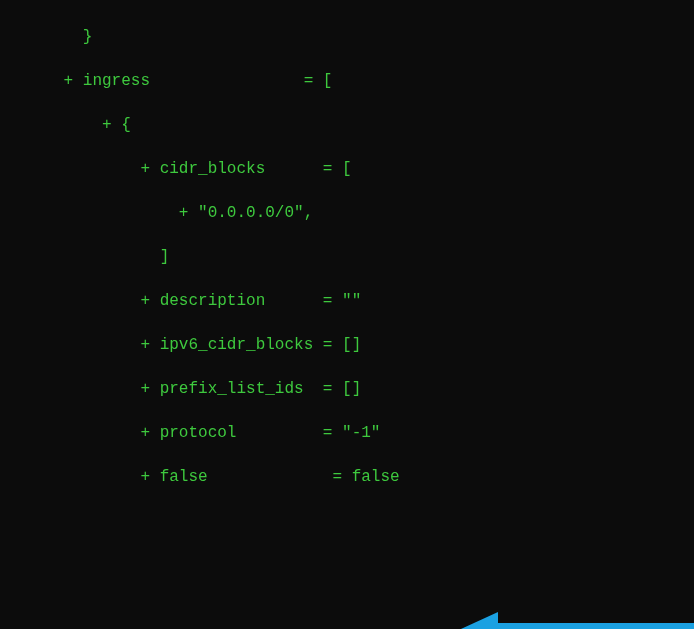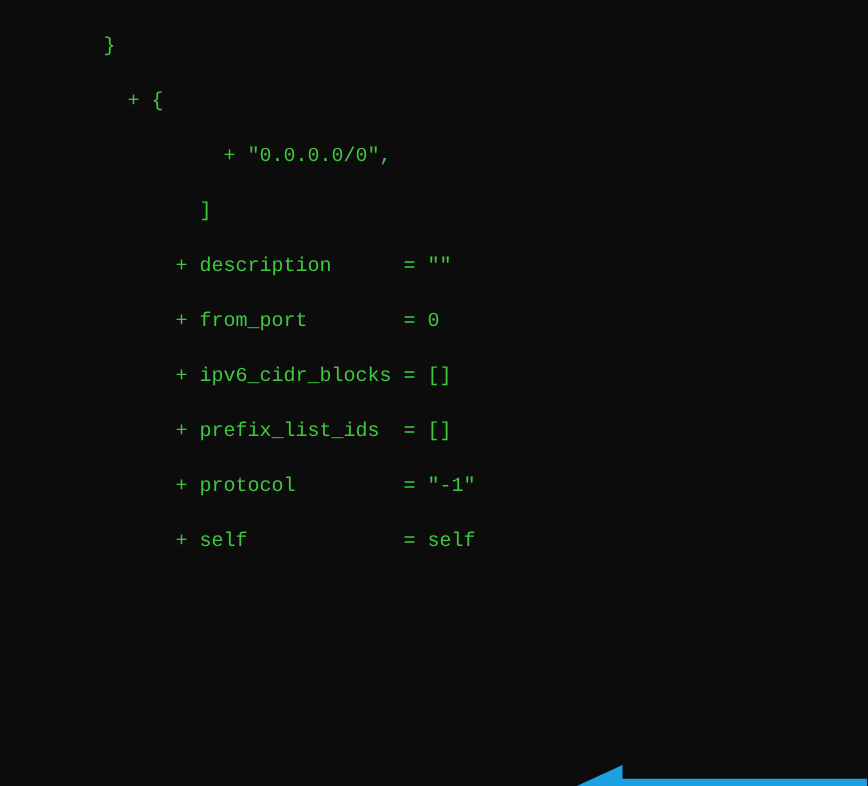--- a/index.html
+++ b/index.html
@@ -26,29 +26,30 @@
     height:44px;
     pointer-events:none;
   }
   .arrow svg{display:block;}
 </style>
 </head>
 <body>
 
 <div class="term">
 <div><span class="g">        }</span></div>
+<div><span class="g">      + </span><span class="g">ingress                = [</span></div>
 <div><span class="g">          + </span><span class="g">{</span></div>
+<div><span class="g">              + </span><span class="g">cidr_blocks      = [</span></div>
 <div><span class="g">                  + </span><span class="g">"0.0.0.0/0",</span></div>
 <div><span class="g">                ]</span></div>
 <div><span class="g">              + </span><span class="g">description      = ""</span></div>
-<div><span class="g">              + </span><span class="g">from_port        = 0</span></div>
 <div><span class="g">              + </span><span class="g">ipv6_cidr_blocks = []</span></div>
 <div><span class="g">              + </span><span class="g">prefix_list_ids  = []</span></div>
 <div><span class="g">              + </span><span class="g">protocol         = "-1"</span></div>
-<div><span class="g">              + </span><span class="g">self             = self</span></div>
+<div><span class="g">              + </span><span class="g">false             = false</span></div>
 
 
 
 
 
 
 
 
 
 

